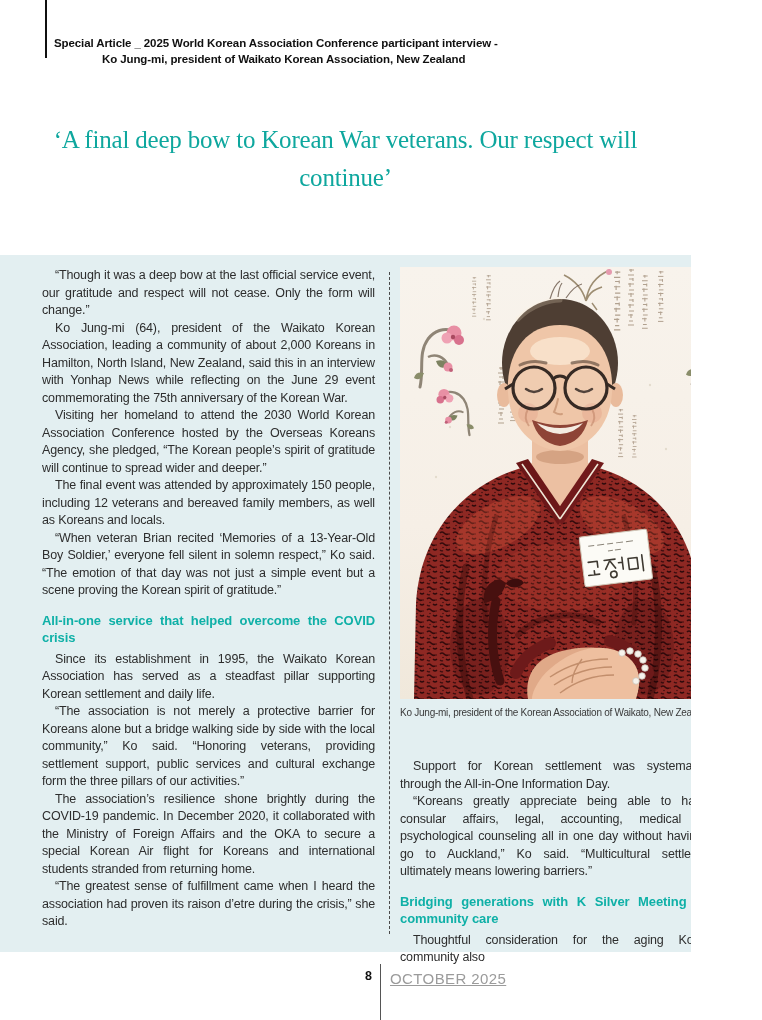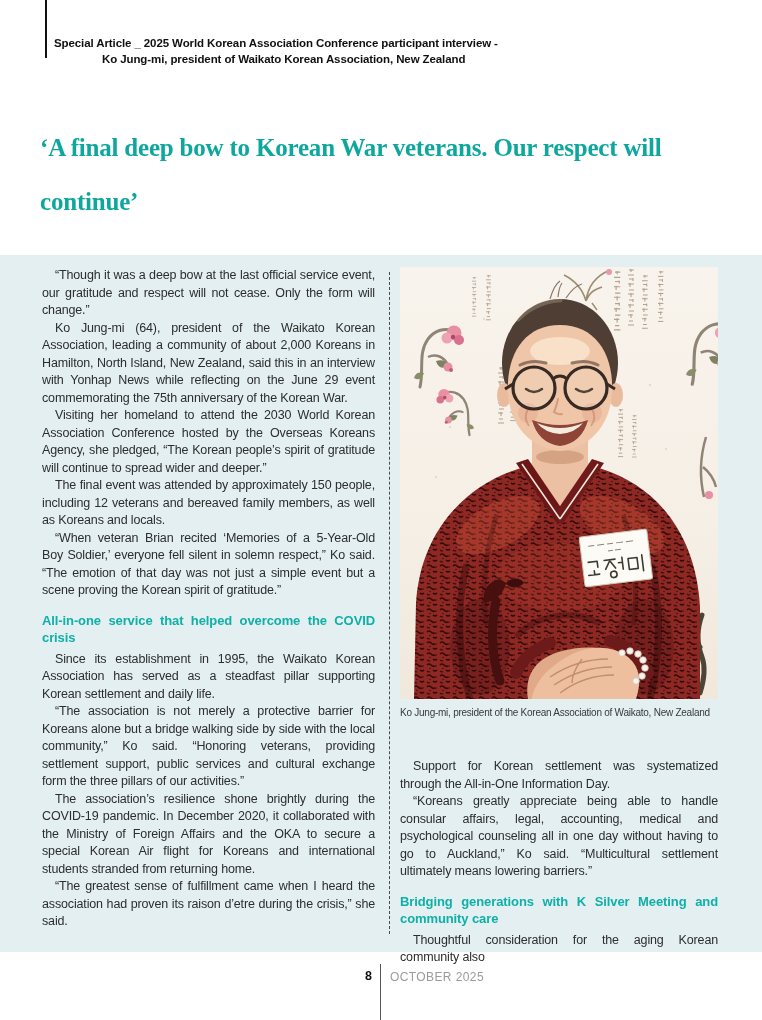--- a/index.html
+++ b/index.html
@@ -1,28 +1,28 @@
 <!DOCTYPE html>
 <html><head>
 <meta charset="utf-8">
 <style>
   html,body { margin:0; padding:0; }
   .page {
-    position:relative; width:762px; height:1020px; background:#ffffff;
+    position:relative; width:691px; height:1020px; background:#ffffff;
     font-family:"Liberation Sans", sans-serif; overflow:hidden;
   }
   
   .kicker-rule { position:absolute; left:45px; top:0; width:2px; height:58px; background:#101010; }
   .kicker { position:absolute; left:54px; top:35px; font-size:11.5px; font-weight:bold; color:#101010; line-height:16px; letter-spacing:-0.1px; }
   .kicker-line2 { padding-left:48px; }
   
   .headline {
-    position:absolute; left:40px; right:40px; top:104px; 
-    font-family:"Liberation Serif", serif; font-weight:bold; font-size:25px;
-    line-height:54px; color:#0ea79e; letter-spacing:-0.2px;
+    position:absolute; left:40px; right:40px; top:104px; text-align:center;
+    font-family:"Liberation Serif", serif; font-weight:normal; font-size:25px;
+    line-height:38px; color:#0ea79e; letter-spacing:-0.2px;
   }
   .deck {
     position:absolute; left:48px; right:48px; top:180px; text-align:center;
     font-size:17px; line-height:23px; color:#1c1c1c; letter-spacing:-0.2px;
   }
   
   .content-bg { position:absolute; left:0; top:255px; width:762px; height:697px; background:#e3eff1; }
   .col-left { position:absolute; left:42px; top:267px; width:333px; }
   .col-right { position:absolute; left:400px; top:267px; width:318px; }
   p.body {
@@ -34,21 +34,21 @@
     line-height:17px; text-align:justify; letter-spacing:-0.1px;
   }
   .col-divider { position:absolute; left:389px; top:272px; height:662px; width:0; border-left:1.5px dashed #4a4a4a; }
   
   .photo-frame { width:318px; height:432px; display:block; }
   .caption { margin-top:8px; font-size:10px; color:#3a3a3a; letter-spacing:-0.25px; white-space:nowrap; }
   .right-text { margin-top:40px; }
   
   .footer-pageno { position:absolute; left:352px; top:969px; width:20px; text-align:right; font-size:12.5px; font-weight:bold; color:#111; }
   .footer-rule { position:absolute; left:380px; top:964px; width:1px; height:56px; background:#555; }
-  .footer-issue { position:absolute; left:390px; top:970px; font-size:12px; color:#9b9b9b; letter-spacing:0.4px; }
+  .footer-issue { position:absolute; left:390px; top:970px; font-size:15px; color:#9b9b9b; letter-spacing:0.4px;text-decoration:underline; }
   
   .hangul { stroke:#3e3931; stroke-width:1.6; fill:none; stroke-linecap:round; stroke-linejoin:round; }
 </style>
 </head>
 <body>
 
 <div class="page">
 
   <div class="kicker-rule"></div>
   <div class="kicker">
@@ -59,21 +59,21 @@
   <h1 class="headline">‘A final deep bow to Korean War veterans. Our respect will continue’</h1>
 
   <div class="content-bg"></div>
   <div class="col-divider"></div>
 
   <div class="col-left">
     <p class="body">“Though it was a deep bow at the last official service event, our gratitude and respect will not cease. Only the form will change.”</p>
     <p class="body">Ko Jung-mi (64), president of the Waikato Korean Association, leading a community of about 2,000 Koreans in Hamilton, North Island, New Zealand, said this in an interview with Yonhap News while reflecting on the June 29 event commemorating the 75th anniversary of the Korean War.</p>
     <p class="body">Visiting her homeland to attend the 2030 World Korean Association Conference hosted by the Overseas Koreans Agency, she pledged, “The Korean people’s spirit of gratitude will continue to spread wider and deeper.”</p>
     <p class="body">The final event was attended by approximately 150 people, including 12 veterans and bereaved family members, as well as Koreans and locals.</p>
-    <p class="body">“When veteran Brian recited ‘Memories of a 5-Year-Old Boy Soldier,’ everyone fell silent in solemn respect,” Ko said. “The emotion of that day was not just a simple event but a scene proving the Korean spirit of gratitude.”</p>
+    <p class="body">“When veteran Brian recited ‘Memories of a 13-Year-Old Boy Soldier,’ everyone fell silent in solemn respect,” Ko said. “The emotion of that day was not just a simple event but a scene proving the Korean spirit of gratitude.”</p>
     <h2 class="subhead">All-in-one service that helped overcome the COVID crisis</h2>
     <p class="body">Since its establishment in 1995, the Waikato Korean Association has served as a steadfast pillar supporting Korean settlement and daily life.</p>
     <p class="body">“The association is not merely a protective barrier for Koreans alone but a bridge walking side by side with the local community,” Ko said. “Honoring veterans, providing settlement support, public services and cultural exchange form the three pillars of our activities.”</p>
     <p class="body">The association’s resilience shone brightly during the COVID-19 pandemic. In December 2020, it collaborated with the Ministry of Foreign Affairs and the OKA to secure a special Korean Air flight for Koreans and international students stranded from returning home.</p>
     <p class="body">“The greatest sense of fulfillment came when I heard the association had proven its raison d’etre during the crisis,” she said.</p>
   </div>
 
   <div class="col-right">
 
     <svg class="photo-frame" viewBox="0 0 318 432" role="img">

